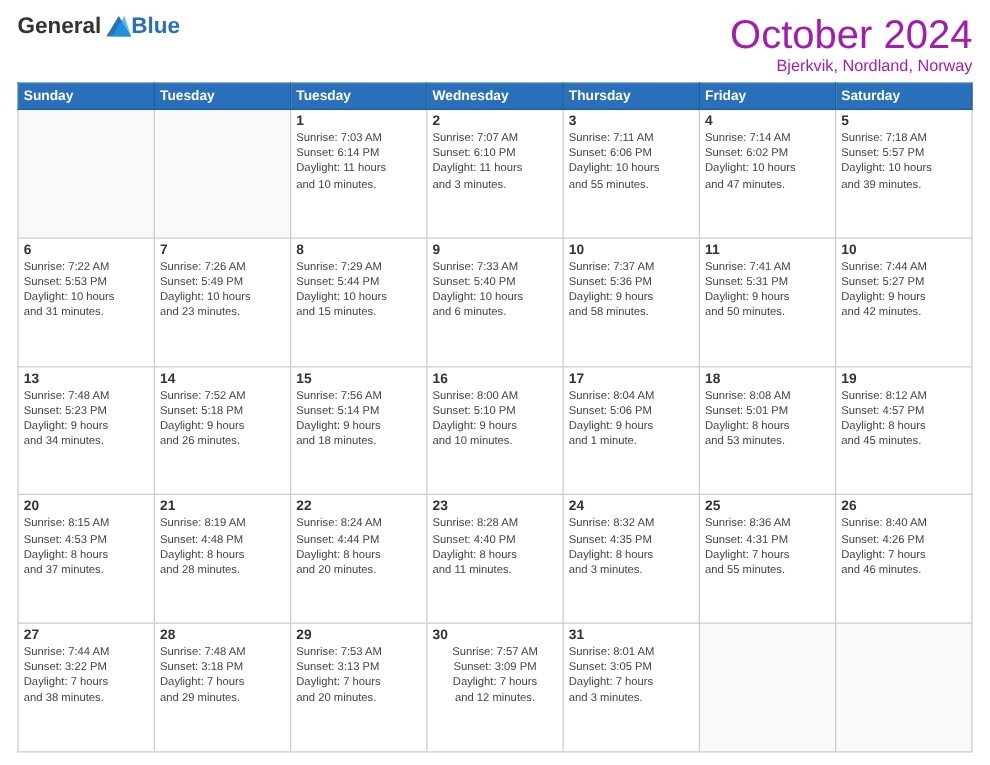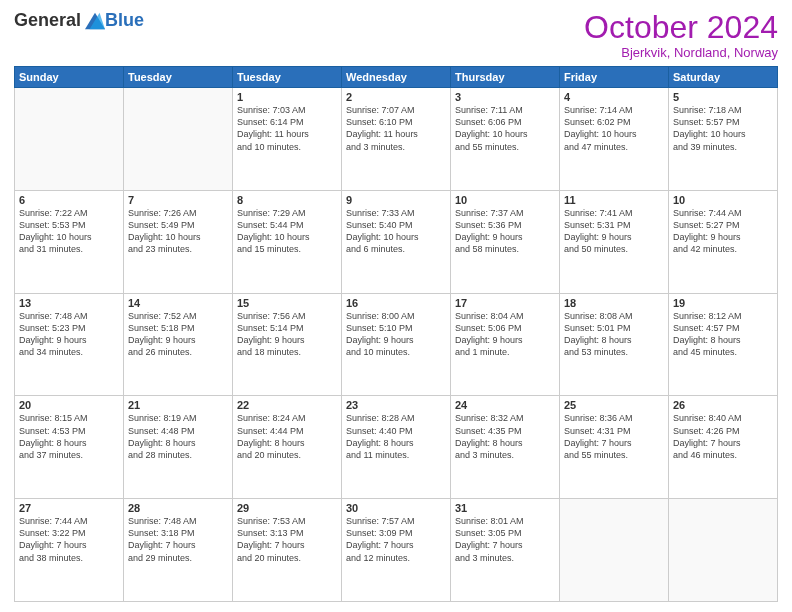--- a/index.html
+++ b/index.html
@@ -333,21 +333,21 @@
           </td>
           <td>
             <div class="day-number">29</div>
             <div class="day-detail" style="white-space: pre-line;">Sunrise: 7:53 AM
 Sunset: 3:13 PM
 Daylight: 7 hours
 and 20 minutes.</div>
           </td>
           <td>
             <div class="day-number">30</div>
-            <div class="day-detail" style="white-space: pre-line;">Sunrise: 7:57 AM
+            <div class="day-detail" style="white-space: pre-line; text-align: center;">Sunrise: 7:57 AM
 Sunset: 3:09 PM
 Daylight: 7 hours
 and 12 minutes.</div>
           </td>
           <td>
             <div class="day-number">31</div>
             <div class="day-detail" style="white-space: pre-line;">Sunrise: 8:01 AM
 Sunset: 3:05 PM
 Daylight: 7 hours
 and 3 minutes.</div>

